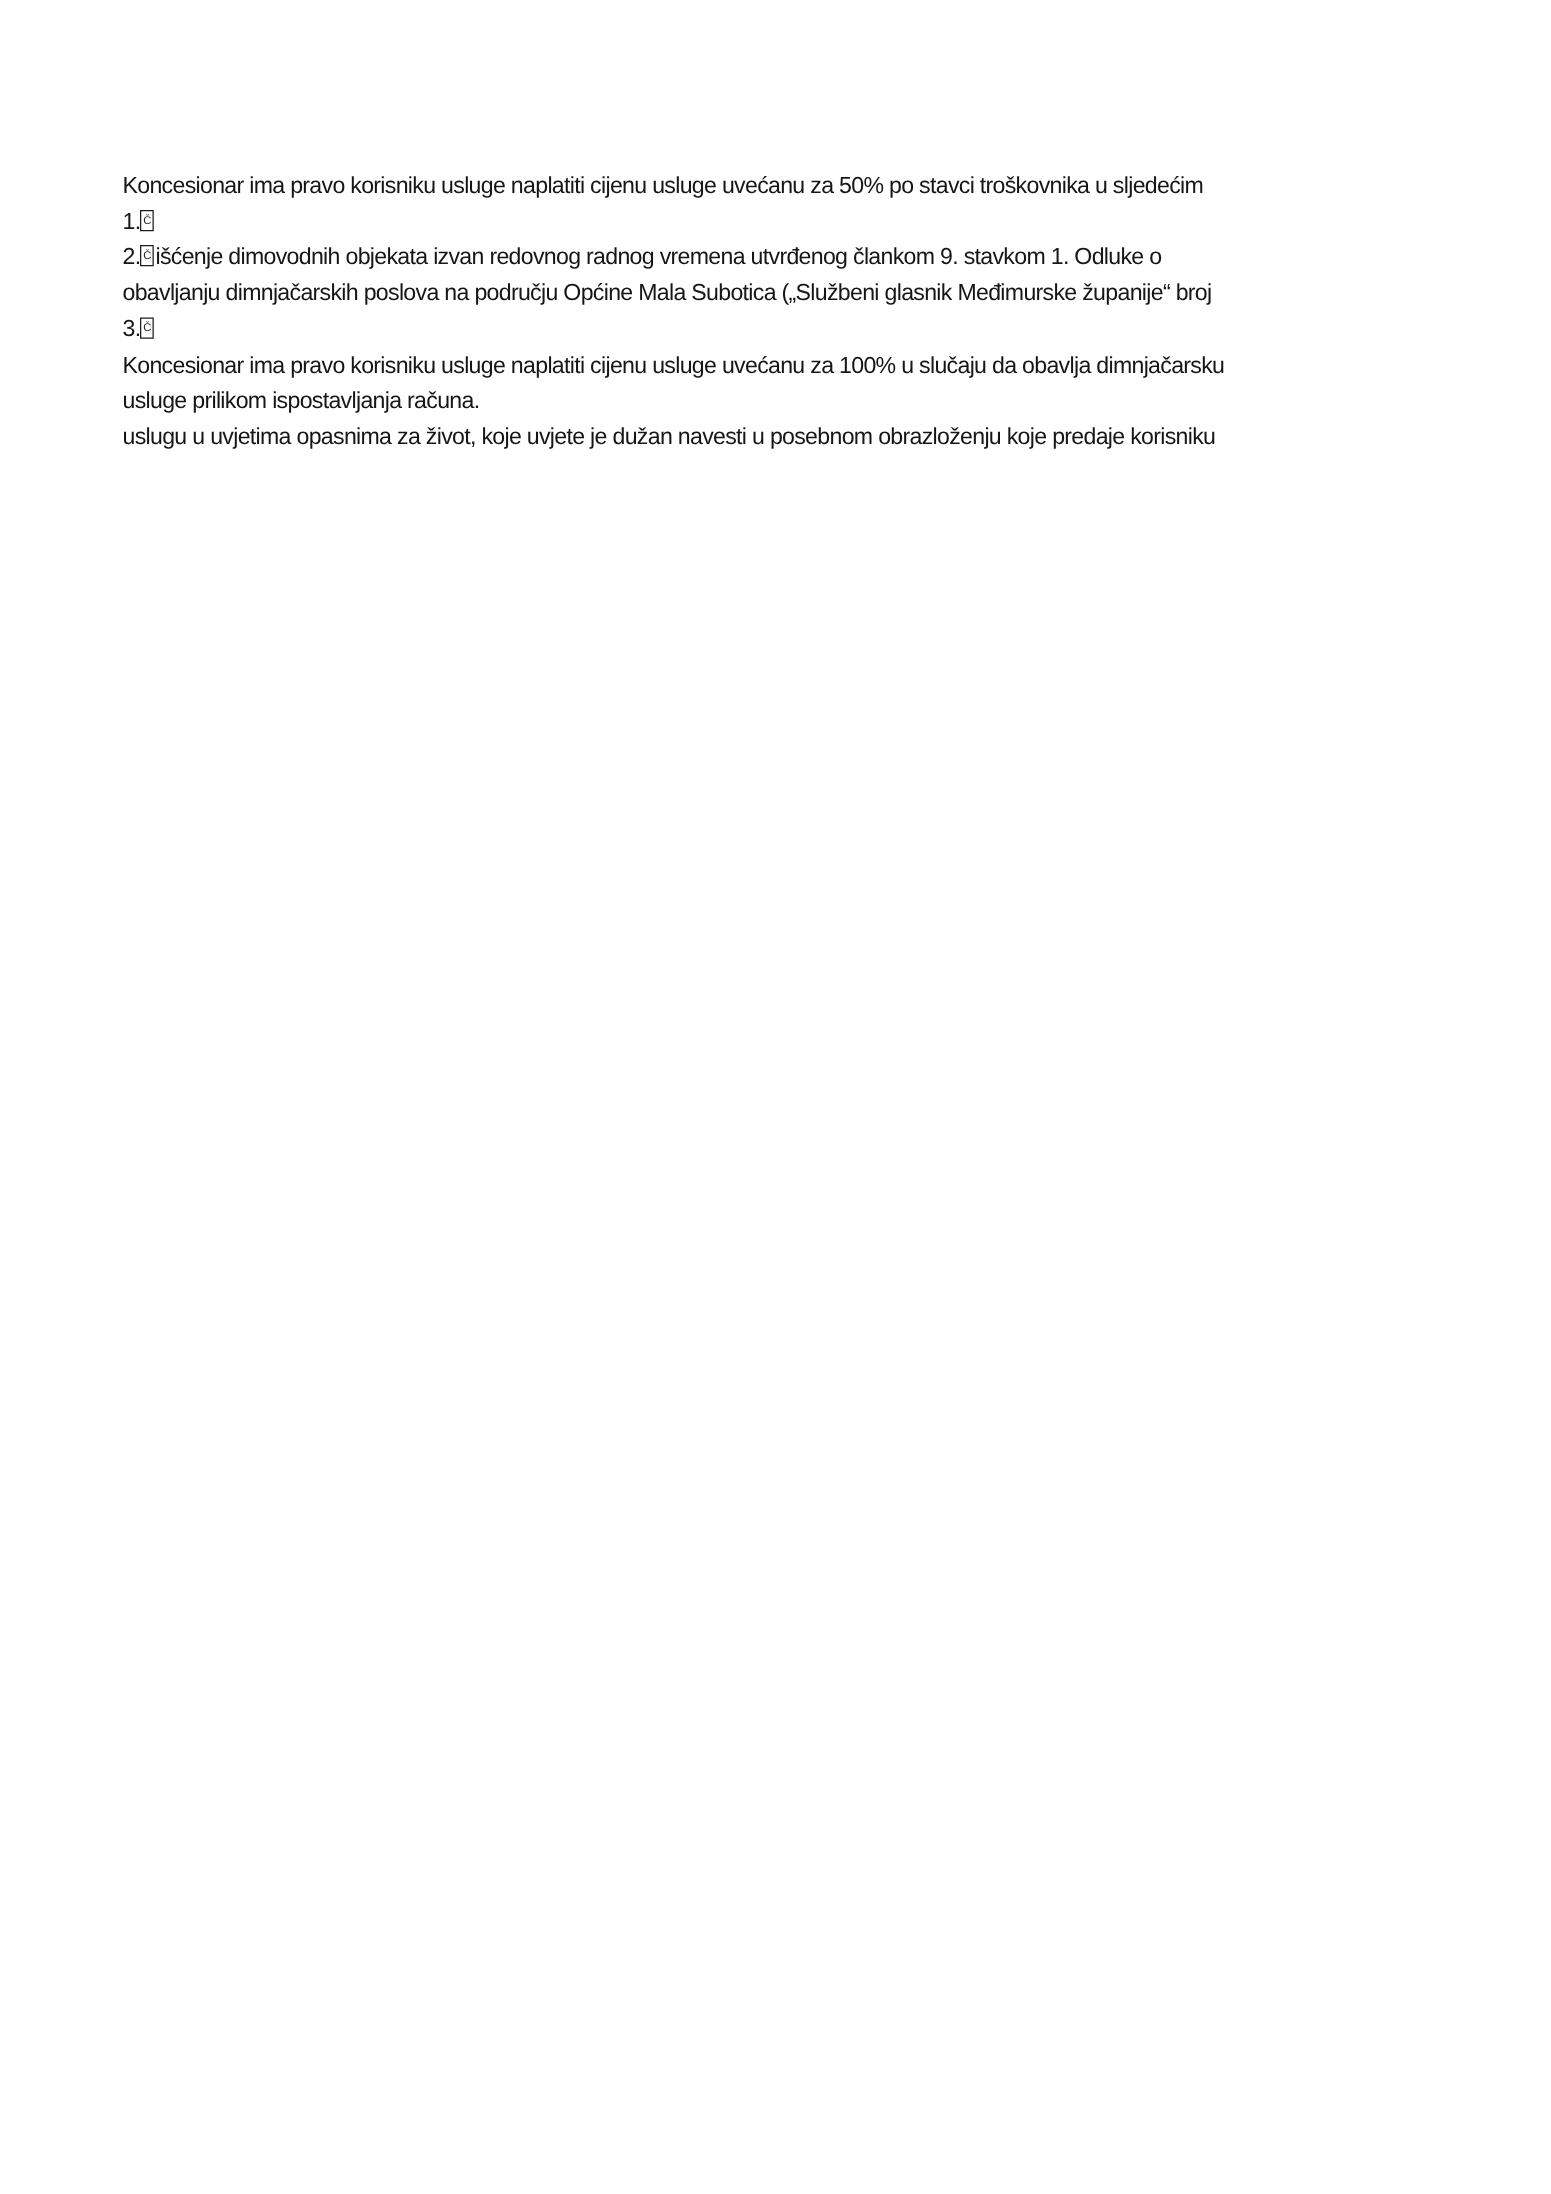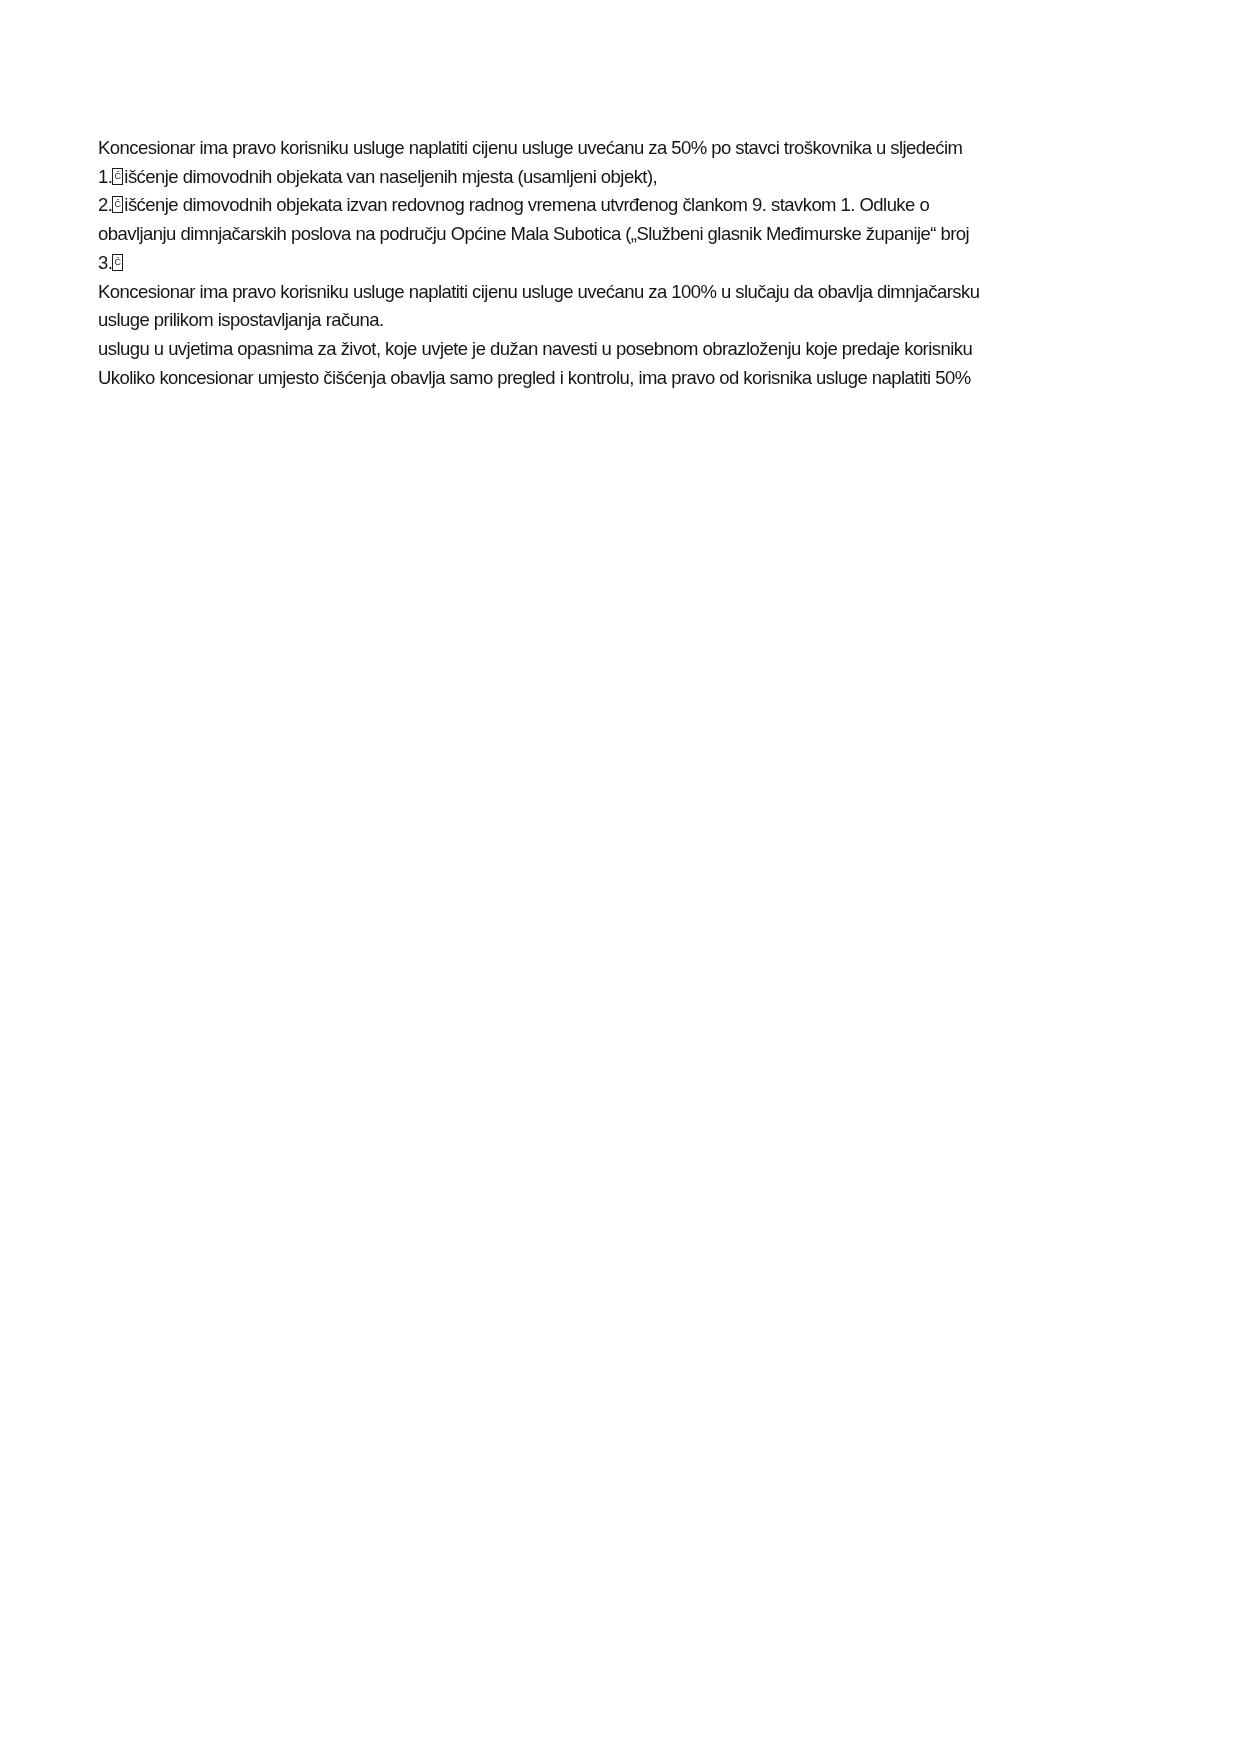--- a/index.html
+++ b/index.html
@@ -51,31 +51,30 @@
   }
 </style>
 </head>
 <body>
 
 <div class="page">
 
   <div class="doc-line"><span>Koncesionar ima pravo korisniku usluge naplatiti cijenu usluge uvećanu za 50% po stavci troškovnika u sljedećim</span></div>
 
 
-  <div class="doc-line"><span class="marker">1.</span><span class="tofu"><span class="tofu-inner">Č</span></span><span>išćenje dimovodnih objekata van naseljenih mjesta (usamljeni objekt),</span></div>
+  <div class="doc-line"><span class="marker">1.</span><span class="tofu"><span class="tofu-inner">Č</span></span></div>
 
   <div class="doc-line"><span class="marker">2.</span><span class="tofu"><span class="tofu-inner">Č</span></span><span>išćenje dimovodnih objekata izvan redovnog radnog vremena utvrđenog člankom 9. stavkom 1. Odluke o</span></div>
 
   <div class="doc-line"><span>obavljanju dimnjačarskih poslova na području Općine Mala Subotica („Službeni glasnik Međimurske županije“ broj</span></div>
 
 
   <div class="doc-line"><span class="marker">3.</span><span class="tofu"><span class="tofu-inner">Č</span></span></div>
 
   <div class="doc-line"><span>Koncesionar ima pravo korisniku usluge naplatiti cijenu usluge uvećanu za 100% u slučaju da obavlja dimnjačarsku</span></div>
 
   <div class="doc-line"><span>usluge prilikom ispostavljanja računa.</span></div>
 
   <div class="doc-line"><span>uslugu u uvjetima opasnima za život, koje uvjete je dužan navesti u posebnom obrazloženju koje predaje korisniku</span></div>
 
-  <div class="doc-line"><span>Ukoliko koncesionar umjesto čišćenja obavlja samo pregled i kontrolu, ima pravo od korisnika usluge naplatiti 50%</span></div>
 
 
 </div>
 
 </body></html>

